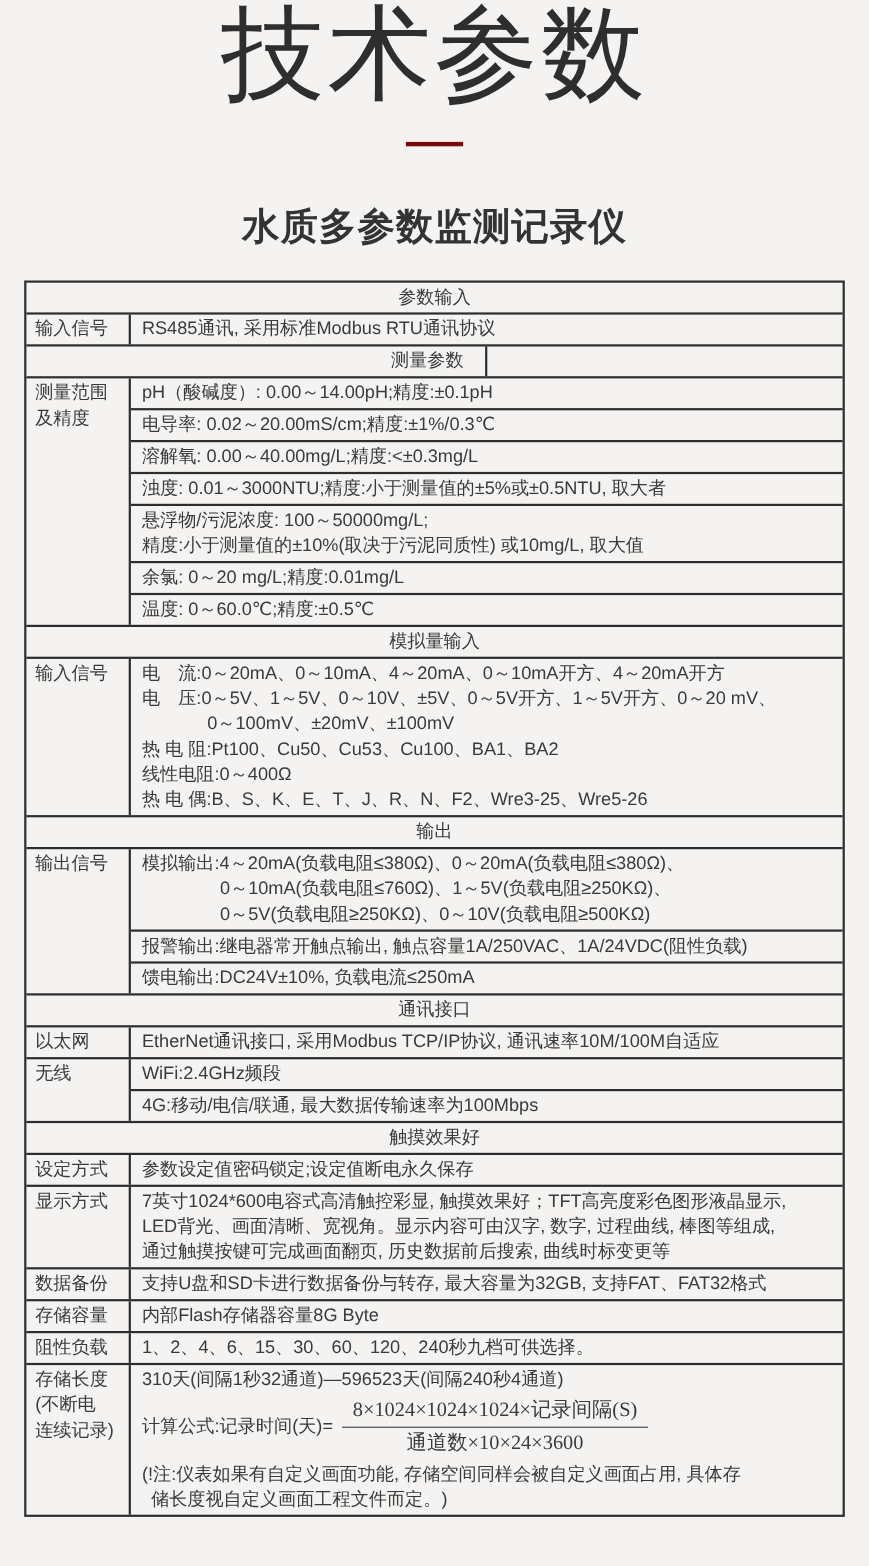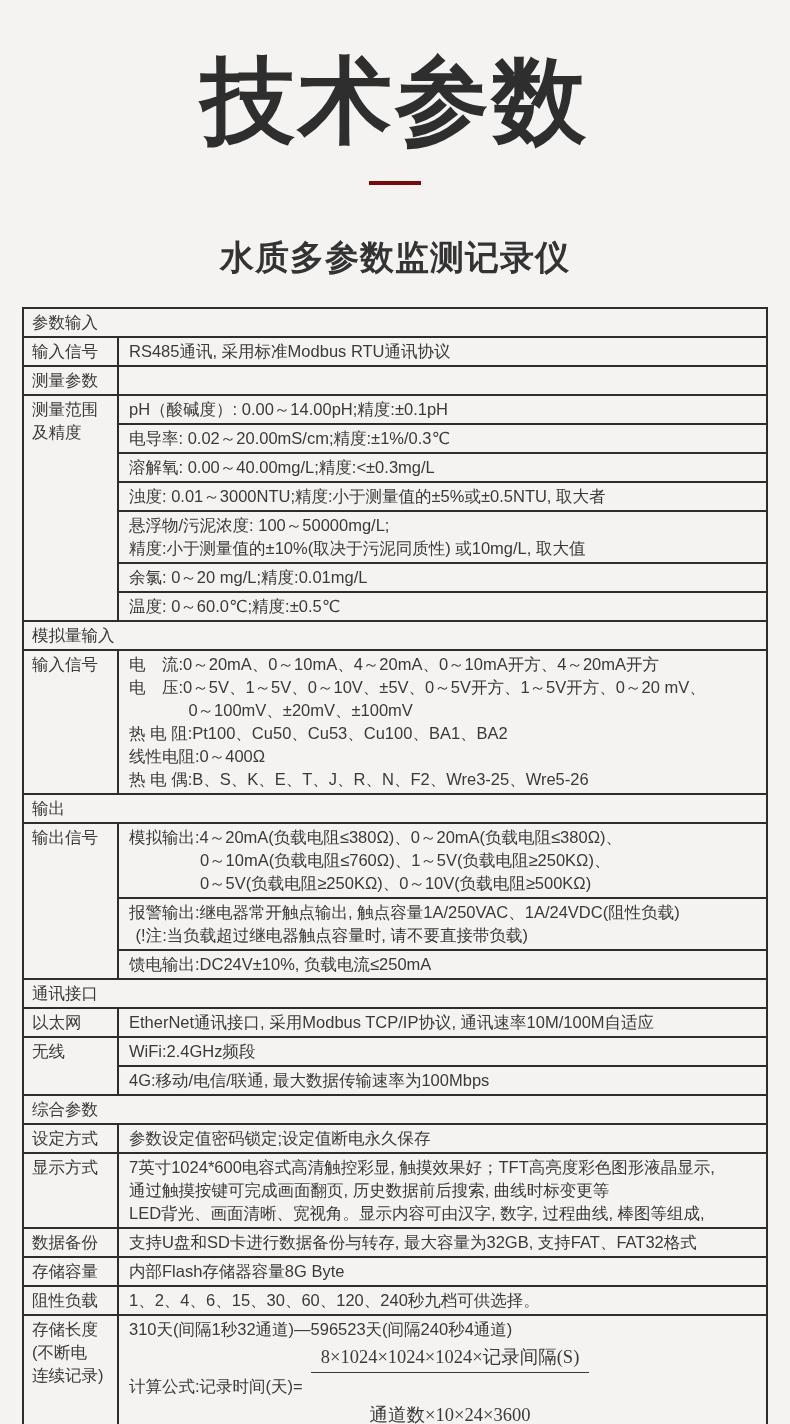--- a/index.html
+++ b/index.html
@@ -10,59 +10,58 @@
   }
   *{box-sizing:border-box;margin:0;padding:0;}
   html,body{background:var(--bg);}
   body{
     width:790px;min-height:1424px;margin:0 auto;
     font-family:"Liberation Sans","DejaVu Sans",sans-serif;
     color:var(--ink);
   }
   header{text-align:center;}
   .page-title{
-    padding-top:52px;
-    font-size:94px;line-height:1.05;font-weight:700;
+    font-size:94px;line-height:1.05;font-weight:400;
     color:#2e2e2e;letter-spacing:3px;
   }
   .title-divider{
     width:52px;height:4px;background:var(--accent);
     margin:30px auto 0;
   }
   .product-subtitle{
     margin-top:50px;
     font-size:34px;font-weight:600;color:#333;letter-spacing:1px;
   }
   .spec-table{
     margin:26px 22px 0;
     border:2px solid var(--line);
     font-size:16.5px;line-height:23px;
   }
-  .t-row{display:flex;border-top:2px solid var(--line);}
+  .t-row{display:flex;border-top:2px solid var(--line);justify-content:center;}
   .t-row:first-child{border-top:none;}
   .t-row .label{
     flex:0 0 95px;width:95px;
     border-right:2px solid var(--line);
     padding:2px 2px 2px 8px;
   }
   .t-row.section .sec-label{padding:2px 8px;}
   .t-row .content{flex:1;min-width:0;display:flex;flex-direction:column;}
   .cell{padding:2px 0;}
   .cell + .cell{border-top:2px solid var(--line);}
   .line{padding-left:10px;white-space:nowrap;}
   .label .line{padding-left:0;}
   .formula-line{display:flex;align-items:center;padding:3px 0 3px 10px;}
   .f-prefix{margin-right:8px;white-space:nowrap;}
   .fraction{
     display:inline-flex;flex-direction:column;align-items:center;
     font-family:"Liberation Serif","DejaVu Serif",serif;
     font-size:18.5px;line-height:27px;
   }
   .fraction .num{border-bottom:1.5px solid #3a3a3a;padding:0 10px 1px;}
-  .fraction .den{padding-top:1px;margin-top:28px;}
+  .fraction .den{padding-top:1px;}
 </style>
 </head>
 <body>
 
 <div class="page">
   <header>
     <h1 class="page-title">技术参数</h1>
     <div class="title-divider"></div>
     <h2 class="product-subtitle">水质多参数监测记录仪</h2>
   </header>
@@ -142,21 +141,20 @@
           <div class="line">输出信号</div>
         </div>
         <div class="content">
           <div class="cell">
             <div class="line">模拟输出:4～20mA(负载电阻≤380Ω)、0～20mA(负载电阻≤380Ω)、</div>
             <div class="line" style="margin-left: 4.3em;">0～10mA(负载电阻≤760Ω)、1～5V(负载电阻≥250KΩ)、</div>
             <div class="line" style="margin-left: 4.3em;">0～5V(负载电阻≥250KΩ)、0～10V(负载电阻≥500KΩ)</div>
           </div>
           <div class="cell">
             <div class="line">报警输出:继电器常开触点输出, 触点容量1A/250VAC、1A/24VDC(阻性负载)</div>
-            <div class="line" style="margin-left: 0.4em;">(!注:当负载超过继电器触点容量时, 请不要直接带负载)</div>
           </div>
           <div class="cell">
             <div class="line">馈电输出:DC24V±10%, 负载电流≤250mA</div>
           </div>
         </div>
       </div>
       <div class="t-row section">
         <div class="sec-label">通讯接口</div>
       </div>
       <div class="t-row">
@@ -176,41 +174,41 @@
         <div class="content">
           <div class="cell">
             <div class="line">WiFi:2.4GHz频段</div>
           </div>
           <div class="cell">
             <div class="line">4G:移动/电信/联通, 最大数据传输速率为100Mbps</div>
           </div>
         </div>
       </div>
       <div class="t-row section">
-        <div class="sec-label">综合参数</div>
+        <div class="sec-label">触摸效果好</div>
       </div>
       <div class="t-row">
         <div class="label">
           <div class="line">设定方式</div>
         </div>
         <div class="content">
           <div class="cell">
             <div class="line">参数设定值密码锁定;设定值断电永久保存</div>
           </div>
         </div>
       </div>
       <div class="t-row">
         <div class="label">
           <div class="line">显示方式</div>
         </div>
         <div class="content">
           <div class="cell">
             <div class="line">7英寸1024*600电容式高清触控彩显, 触摸效果好；TFT高亮度彩色图形液晶显示,</div>
+            <div class="line">LED背光、画面清晰、宽视角。显示内容可由汉字, 数字, 过程曲线, 棒图等组成,</div>
             <div class="line">通过触摸按键可完成画面翻页, 历史数据前后搜索, 曲线时标变更等</div>
-            <div class="line">LED背光、画面清晰、宽视角。显示内容可由汉字, 数字, 过程曲线, 棒图等组成,</div>
           </div>
         </div>
       </div>
       <div class="t-row">
         <div class="label">
           <div class="line">数据备份</div>
         </div>
         <div class="content">
           <div class="cell">
             <div class="line">支持U盘和SD卡进行数据备份与转存, 最大容量为32GB, 支持FAT、FAT32格式</div>

